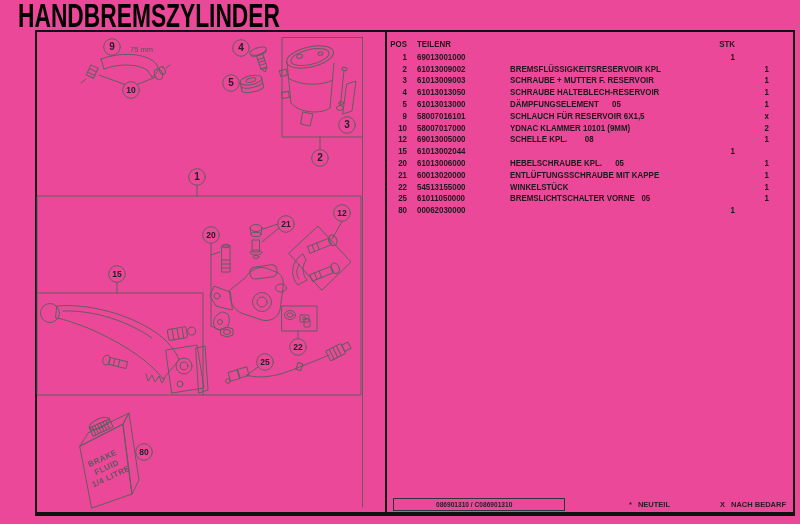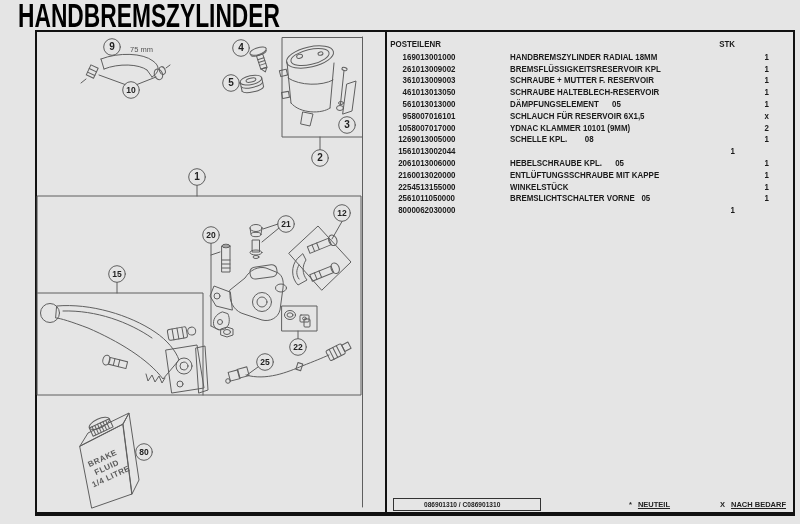--- a/index.html
+++ b/index.html
@@ -1,16 +1,16 @@
 <!DOCTYPE html>
 <html><head>
 <meta charset="utf-8">
 <style>
   html,body{margin:0;padding:0;background:#fff;}
-  .page{position:relative;width:800px;height:524px;background:#e5e5e5;overflow:hidden;
+  .page{position:relative;width:800px;height:524px;background:#ec4899;overflow:hidden;
         font-family:"Liberation Sans",sans-serif;color:#111;}
   .title{position:absolute;left:18px;top:1px;font:700 34px "Liberation Sans",sans-serif;
          transform:scaleX(0.67);transform-origin:0 50%;line-height:28px;color:#000;white-space:nowrap;}
   .outer-border{position:absolute;left:35px;top:30px;width:760px;height:486px;box-sizing:border-box;
                 border:2px solid #111;border-bottom-width:4px;}
   .table-divider{position:absolute;left:385px;top:30px;width:2px;height:486px;background:#111;}
   .diagram-svg{position:absolute;left:35px;top:30px;width:350px;height:486px;}
 
   
   .diagram-svg path,.diagram-svg rect,.diagram-svg circle,.diagram-svg ellipse,
@@ -24,29 +24,29 @@
   .small-label{font:400 7.5px "Liberation Sans",sans-serif;fill:#555;stroke:none;}
   .bottle-text{font:700 8px "Liberation Sans",sans-serif;fill:#5a5a5a;stroke:none;text-anchor:middle;letter-spacing:.5px;}
 
   
   .table-panel{position:absolute;left:387px;top:26px;width:406px;height:486px;}
   .trow{display:grid;grid-template-columns:20px 103px 249px 34px;height:11.8px;align-items:center;
         font:700 9px "Liberation Sans",sans-serif;color:#1a1a1a;}
   .thead{position:absolute;left:0;top:12px;width:406px;}
   .tbody{position:absolute;left:0;top:25px;width:406px;}
   .c-pos{text-align:right;}
-  .c-nr{}
+  .c-nr{margin-left:10px;}
   .c-desc{white-space:pre;}
   .c-stk{text-align:right;padding-right:24px;text-decoration:underline;}
   .cond{display:inline-block;transform:scaleX(0.88);transform-origin:0 50%;white-space:pre;}
   .c-pos .cond,.c-stk .cond{transform-origin:100% 50%;}
 
-  .doc-box{position:absolute;left:6px;top:472px;width:148px;height:13px;box-sizing:border-box;
+  .doc-box{position:absolute;left:6px;top:472px;width:172px;height:13px;box-sizing:border-box;
            border:1px solid #333;text-align:center;font:700 7.5px/11px "Liberation Sans",sans-serif;color:#222;}
-  .legend-item{position:absolute;top:474px;font:700 7.5px "Liberation Sans",sans-serif;color:#222;white-space:nowrap;text-decoration:underline;}
+  .legend-item{position:absolute;top:474px;font:700 7.5px "Liberation Sans",sans-serif;color:#222;white-space:nowrap;}
   .legend-1{left:242px;}
   .legend-2{left:333px;}
   .legend-item .sym{display:inline-block;margin-right:6px;}
 </style>
 </head>
 <body>
 
 <div class="page">
 
   <div class="title">HANDBREMSZYLINDER</div>
@@ -328,21 +328,20 @@
   <div class="table-panel">
     <div class="trow thead">
       <div class="tcell c-pos"><span class="cond">POS</span></div>
       <div class="tcell c-nr"><span class="cond">TEILENR</span></div>
       <div class="tcell c-stk"><span class="cond">STK</span></div>
     </div>
     <div class="tbody">
         <div class="trow">
           <div class="tcell c-pos"><span class="cond">1</span></div>
           <div class="tcell c-nr"><span class="cond">69013001000</span></div>
-          <div class="tcell c-desc"><span class="cond">HANDBREMSZYLINDER RADIAL 18MM</span></div>
           <div class="tcell c-stk"><span class="cond">1</span></div>
         </div>
         <div class="trow">
           <div class="tcell c-pos"><span class="cond">2</span></div>
           <div class="tcell c-nr"><span class="cond">61013009002</span></div>
           <div class="tcell c-desc"><span class="cond">BREMSFLÜSSIGKEITSRESERVOIR KPL</span></div>
           <div class="tcell c-stk"><span class="cond">1</span></div>
         </div>
         <div class="trow">
           <div class="tcell c-pos"><span class="cond">3</span></div>

